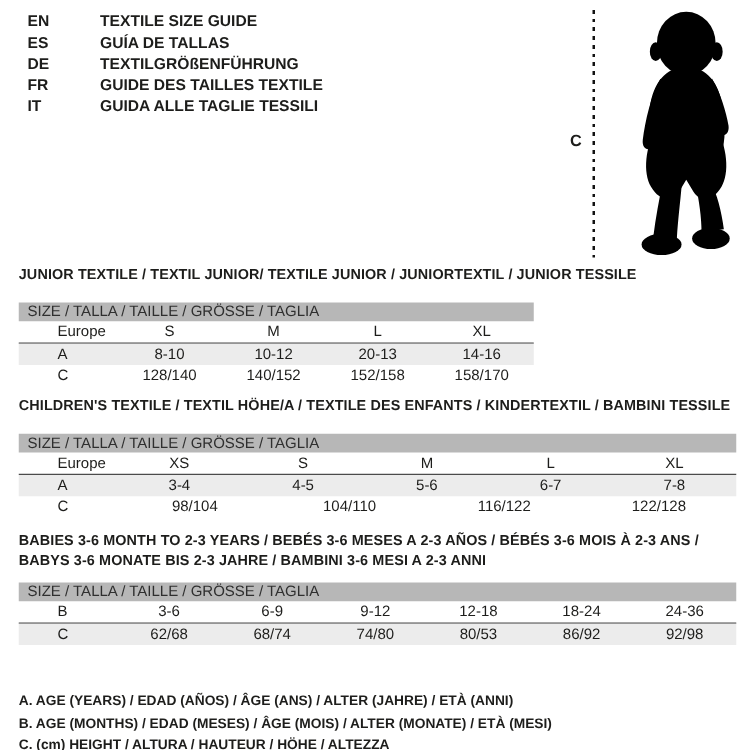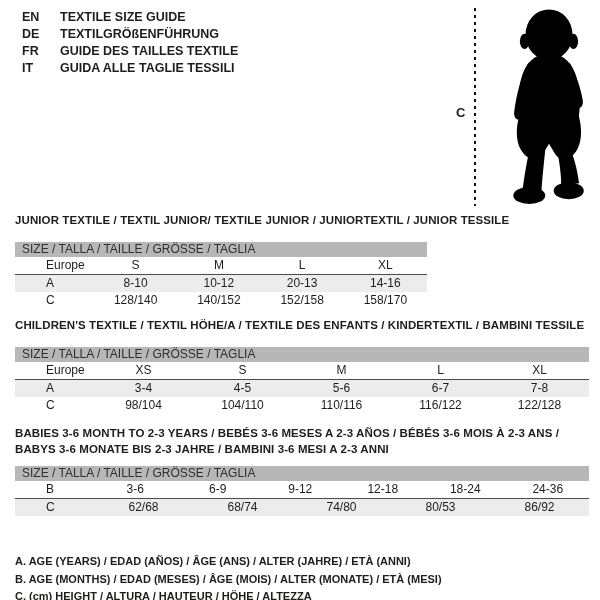--- a/index.html
+++ b/index.html
@@ -2,21 +2,21 @@
 <html><head>
 <meta charset="utf-8">
 <style>
   html,body{margin:0;padding:0;background:#fff;}
   .canvas{
     position:relative;width:600px;height:600px;background:#ffffff;
     font-family:"Liberation Sans",sans-serif;color:#1d1d1b;overflow:hidden;
   }
   
   .lang-list{position:absolute;left:22px;top:9px;font-weight:bold;font-size:12.5px;line-height:17px;}
-  .lang-row{display:flex;}
+  .lang-row{display:flex;gap:20px;}
   .lang-code{width:38px;}
   
   .dash-line{
     position:absolute;left:474px;top:8px;width:2px;height:198px;
     background:repeating-linear-gradient(to bottom,#121212 0 3px,transparent 3px 7px);
   }
   .c-label{position:absolute;left:456px;top:105px;font-weight:bold;font-size:13px;}
   .baby-svg{position:absolute;left:502px;top:5px;}
   
   .sec-title{position:absolute;left:15px;font-weight:bold;font-size:11.5px;line-height:16px;letter-spacing:0.1px;}
@@ -42,20 +42,24 @@
 </style>
 </head>
 <body>
 
 <div class="canvas">
 
   <div class="lang-list">
     <div class="lang-row">
       <span class="lang-code">EN</span>
       <span class="lang-text">TEXTILE SIZE GUIDE</span>
+    </div>
+    <div class="lang-row">
+      <span class="lang-code">ES</span>
+      <span class="lang-text">GUÍA DE TALLAS</span>
     </div>
     <div class="lang-row">
       <span class="lang-code">DE</span>
       <span class="lang-text">TEXTILGRÖßENFÜHRUNG</span>
     </div>
     <div class="lang-row">
       <span class="lang-code">FR</span>
       <span class="lang-text">GUIDE DES TAILLES TEXTILE</span>
     </div>
     <div class="lang-row">
@@ -122,21 +126,20 @@
       <span class="cell">3-4</span>
       <span class="cell">4-5</span>
       <span class="cell">5-6</span>
       <span class="cell">6-7</span>
       <span class="cell">7-8</span>
     </div>
     <div class="tbl-row">
       <span class="lbl">C</span>
       <span class="cell">98/104</span>
       <span class="cell">104/110</span>
-      <span class="cell">110/116</span>
       <span class="cell">116/122</span>
       <span class="cell">122/128</span>
     </div>
   </div>
 
   <div class="sec-title title3">
     <div>BABIES 3-6 MONTH TO 2-3 YEARS / BEBÉS 3-6 MESES A 2-3 AÑOS / BÉBÉS 3-6 MOIS À 2-3 ANS /</div>
     <div>BABYS 3-6 MONATE BIS 2-3 JAHRE / BAMBINI 3-6 MESI A 2-3 ANNI</div>
   </div>
   <div class="tbl t3">
@@ -150,20 +153,21 @@
       <span class="cell">18-24</span>
       <span class="cell">24-36</span>
     </div>
     <div class="tbl-row alt">
       <span class="lbl">C</span>
       <span class="cell">62/68</span>
       <span class="cell">68/74</span>
       <span class="cell">74/80</span>
       <span class="cell">80/53</span>
       <span class="cell">86/92</span>
+      <span class="cell">92/98</span>
     </div>
   </div>
 
   <div class="legend">
     <div>A. AGE (YEARS) / EDAD (AÑOS) / ÂGE (ANS) / ALTER (JAHRE) / ETÀ (ANNI)</div>
     <div>B. AGE (MONTHS) / EDAD (MESES) / ÂGE (MOIS) / ALTER (MONATE) / ETÀ (MESI)</div>
     <div>C. (cm) HEIGHT / ALTURA / HAUTEUR / HÖHE / ALTEZZA</div>
   </div>
 
 </div>

